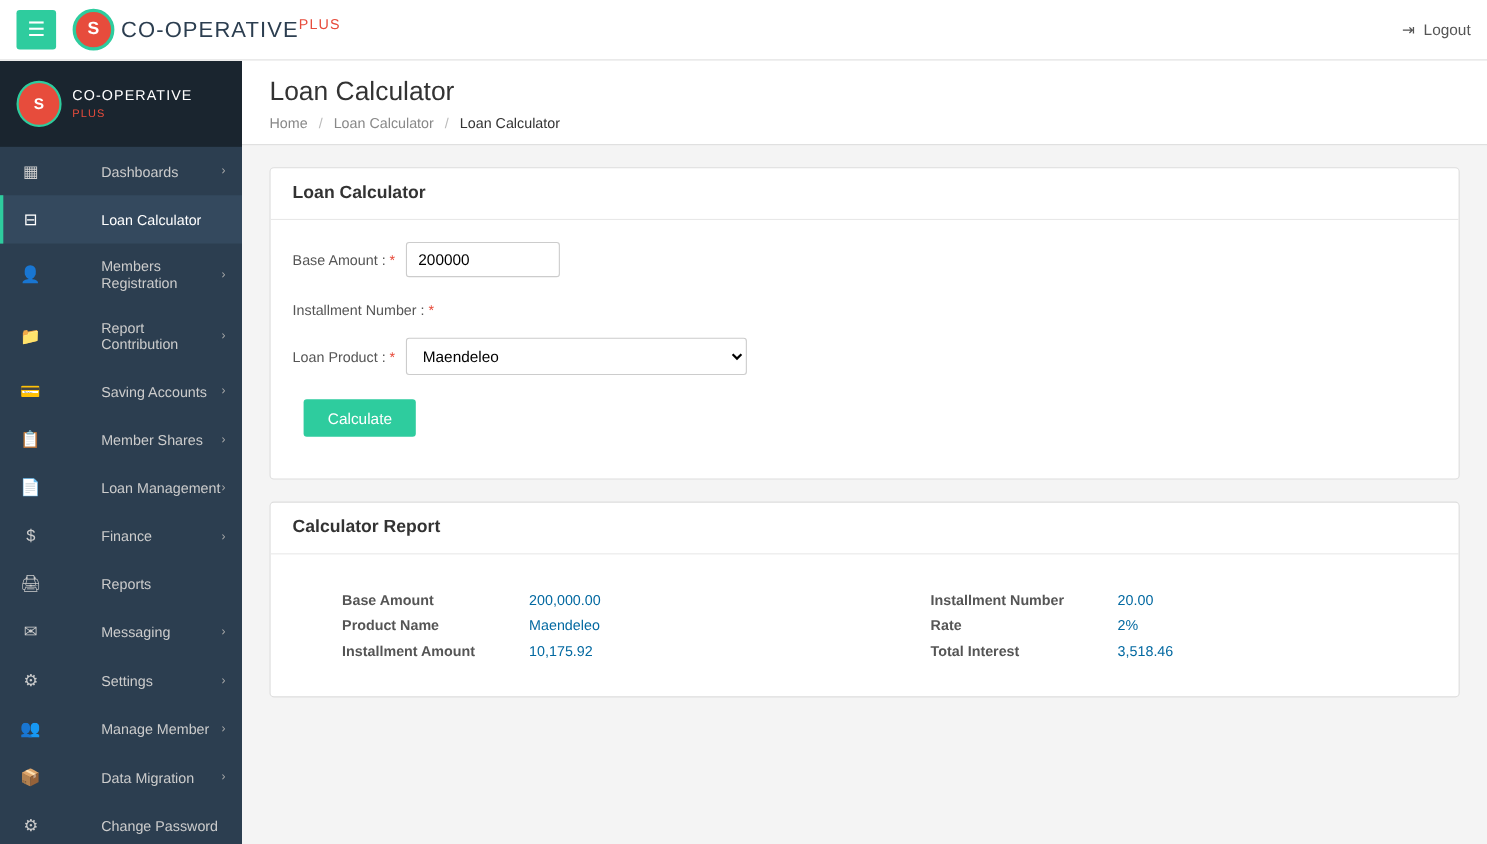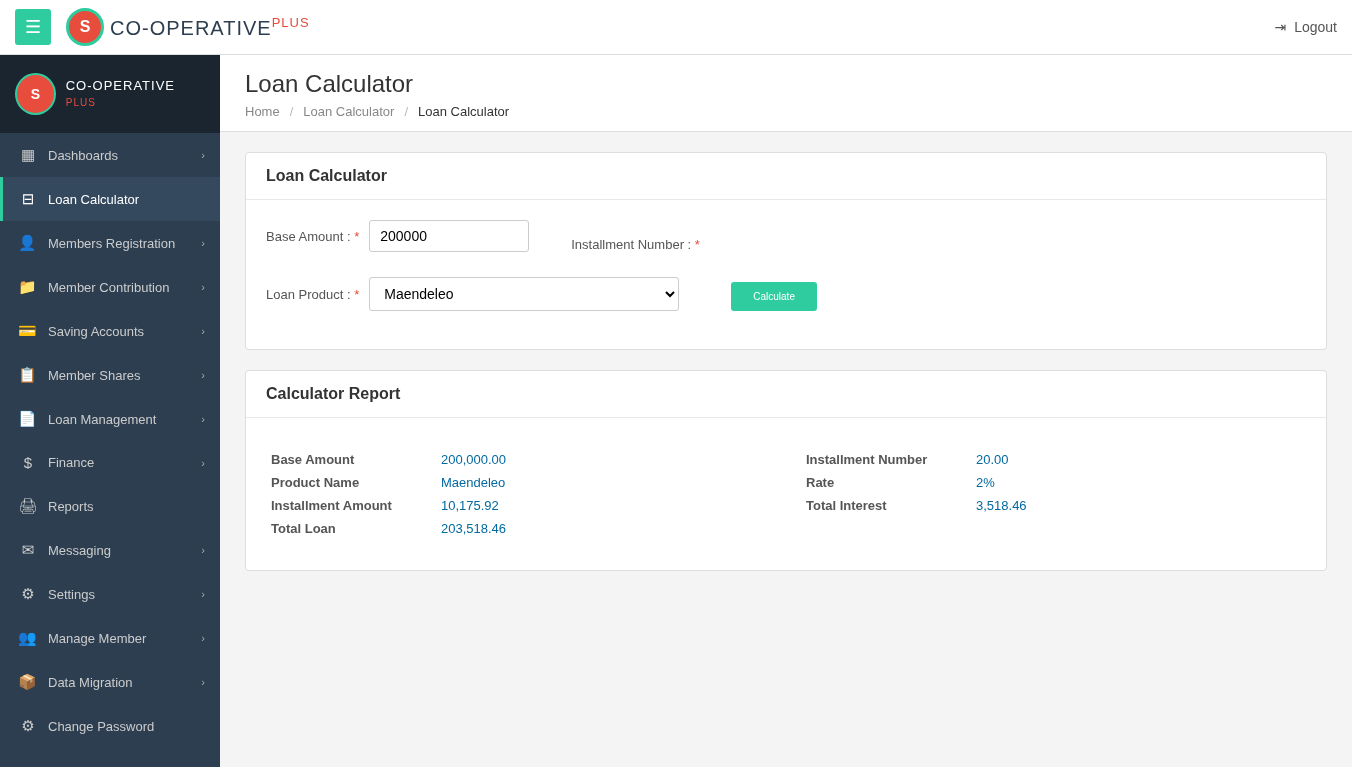--- a/index.html
+++ b/index.html
@@ -86,21 +86,21 @@
     }
     .sidebar-item.active {
       background: #34495e;
       border-left-color: #2ecc9e;
       color: #fff;
     }
     .sidebar-item-icon {
       width: 20px; margin-right: 10px; text-align: center;
       font-size: 15px;
     }
-    .sidebar-item-label { flex: 1; font-size: 13px; }
+    .sidebar-item-label { flex: 1; font-size: 13px; margin-left: 44px; }
     .sidebar-item-arrow { font-size: 11px; color: #aaa; }
 
     
     .main-content {
       flex: 1; overflow-y: auto; padding: 0;
       background: #f4f4f4;
     }
     .page-header {
       background: #fff;
       padding: 15px 25px 12px;
@@ -130,70 +130,70 @@
       padding: 14px 20px;
       border-bottom: 1px solid #e8e8e8;
     }
     .card-header-title {
       font-size: 16px; font-weight: 600; color: #333;
     }
     .card-body { padding: 20px; }
 
     
     .form-row {
-      display: flex; align-items: flex-end; gap: 42px; margin-bottom: 18px;
+      display: flex; align-items: flex-start; gap: 22px; margin-bottom: 18px;
       flex-wrap: wrap;
+      flex-direction: column;
     }
     .form-group {
       display: flex; align-items: center; gap: 10px;
     }
     .form-label {
       font-size: 13px; color: #555; white-space: nowrap;
     }
     .form-label .required { color: #e74c3c; }
     .form-input {
       border: 1px solid #ccc;
       border-radius: 3px;
       padding: 7px 10px;
       font-size: 14px;
       outline: none;
-      width: 160px;
+      width: 140px;
     }
     .form-select {
       border: 1px solid #ccc;
       border-radius: 3px;
       padding: 7px 10px;
       font-size: 14px;
       outline: none;
       width: 310px;
       background: #fff;
       cursor: pointer;
     }
     .btn-calculate {
       background: #2ecc9e;
       color: #fff;
       border: none;
       border-radius: 3px;
       padding: 9px 22px;
-      font-size: 10px;
+      font-size: 14px;
       cursor: pointer;
       font-weight: 500;
       margin-left: 10px;
-      margin-top: 12px;
     }
 
     
     .report-grid {
       display: grid;
       grid-template-columns: 1fr 1fr;
       gap: 8px 40px;
       padding: 10px 5px;
     }
     .report-item {
-      display: flex; gap: 10px; padding: 4px 0;
+      display: flex; gap: 10px; padding: 4px 0; margin-left: 40px;
     }
     .report-key {
       font-size: 13px; color: #555; font-weight: 600; min-width: 160px;
     }
     .report-val {
       font-size: 13px; color: #0369a1;
     }
   </style>
 </head>
 <body>
@@ -238,21 +238,21 @@
       <span class="sidebar-item-icon">⊟</span>
       <span class="sidebar-item-label">Loan Calculator</span>
     </div>
     <div class="sidebar-item">
       <span class="sidebar-item-icon">👤</span>
       <span class="sidebar-item-label">Members Registration</span>
       <span class="sidebar-item-arrow">›</span>
     </div>
     <div class="sidebar-item">
       <span class="sidebar-item-icon">📁</span>
-      <span class="sidebar-item-label">Member Contribution</span>
+      <span class="sidebar-item-label">Report Contribution</span>
       <span class="sidebar-item-arrow">›</span>
     </div>
     <div class="sidebar-item">
       <span class="sidebar-item-icon">💳</span>
       <span class="sidebar-item-label">Saving Accounts</span>
       <span class="sidebar-item-arrow">›</span>
     </div>
     <div class="sidebar-item">
       <span class="sidebar-item-icon">📋</span>
       <span class="sidebar-item-label">Member Shares</span>
@@ -360,24 +360,20 @@
                 <span class="report-val">200,000.00</span>
               </div>
               <div class="report-item">
                 <span class="report-key">Product Name</span>
                 <span class="report-val">Maendeleo</span>
               </div>
               <div class="report-item">
                 <span class="report-key">Installment Amount</span>
                 <span class="report-val">10,175.92</span>
               </div>
-              <div class="report-item">
-                <span class="report-key">Total Loan</span>
-                <span class="report-val">203,518.46</span>
-              </div>
             </div>
 
             <div>
               <div class="report-item">
                 <span class="report-key">Installment Number</span>
                 <span class="report-val">20.00</span>
               </div>
               <div class="report-item">
                 <span class="report-key">Rate</span>
                 <span class="report-val">2%</span>

